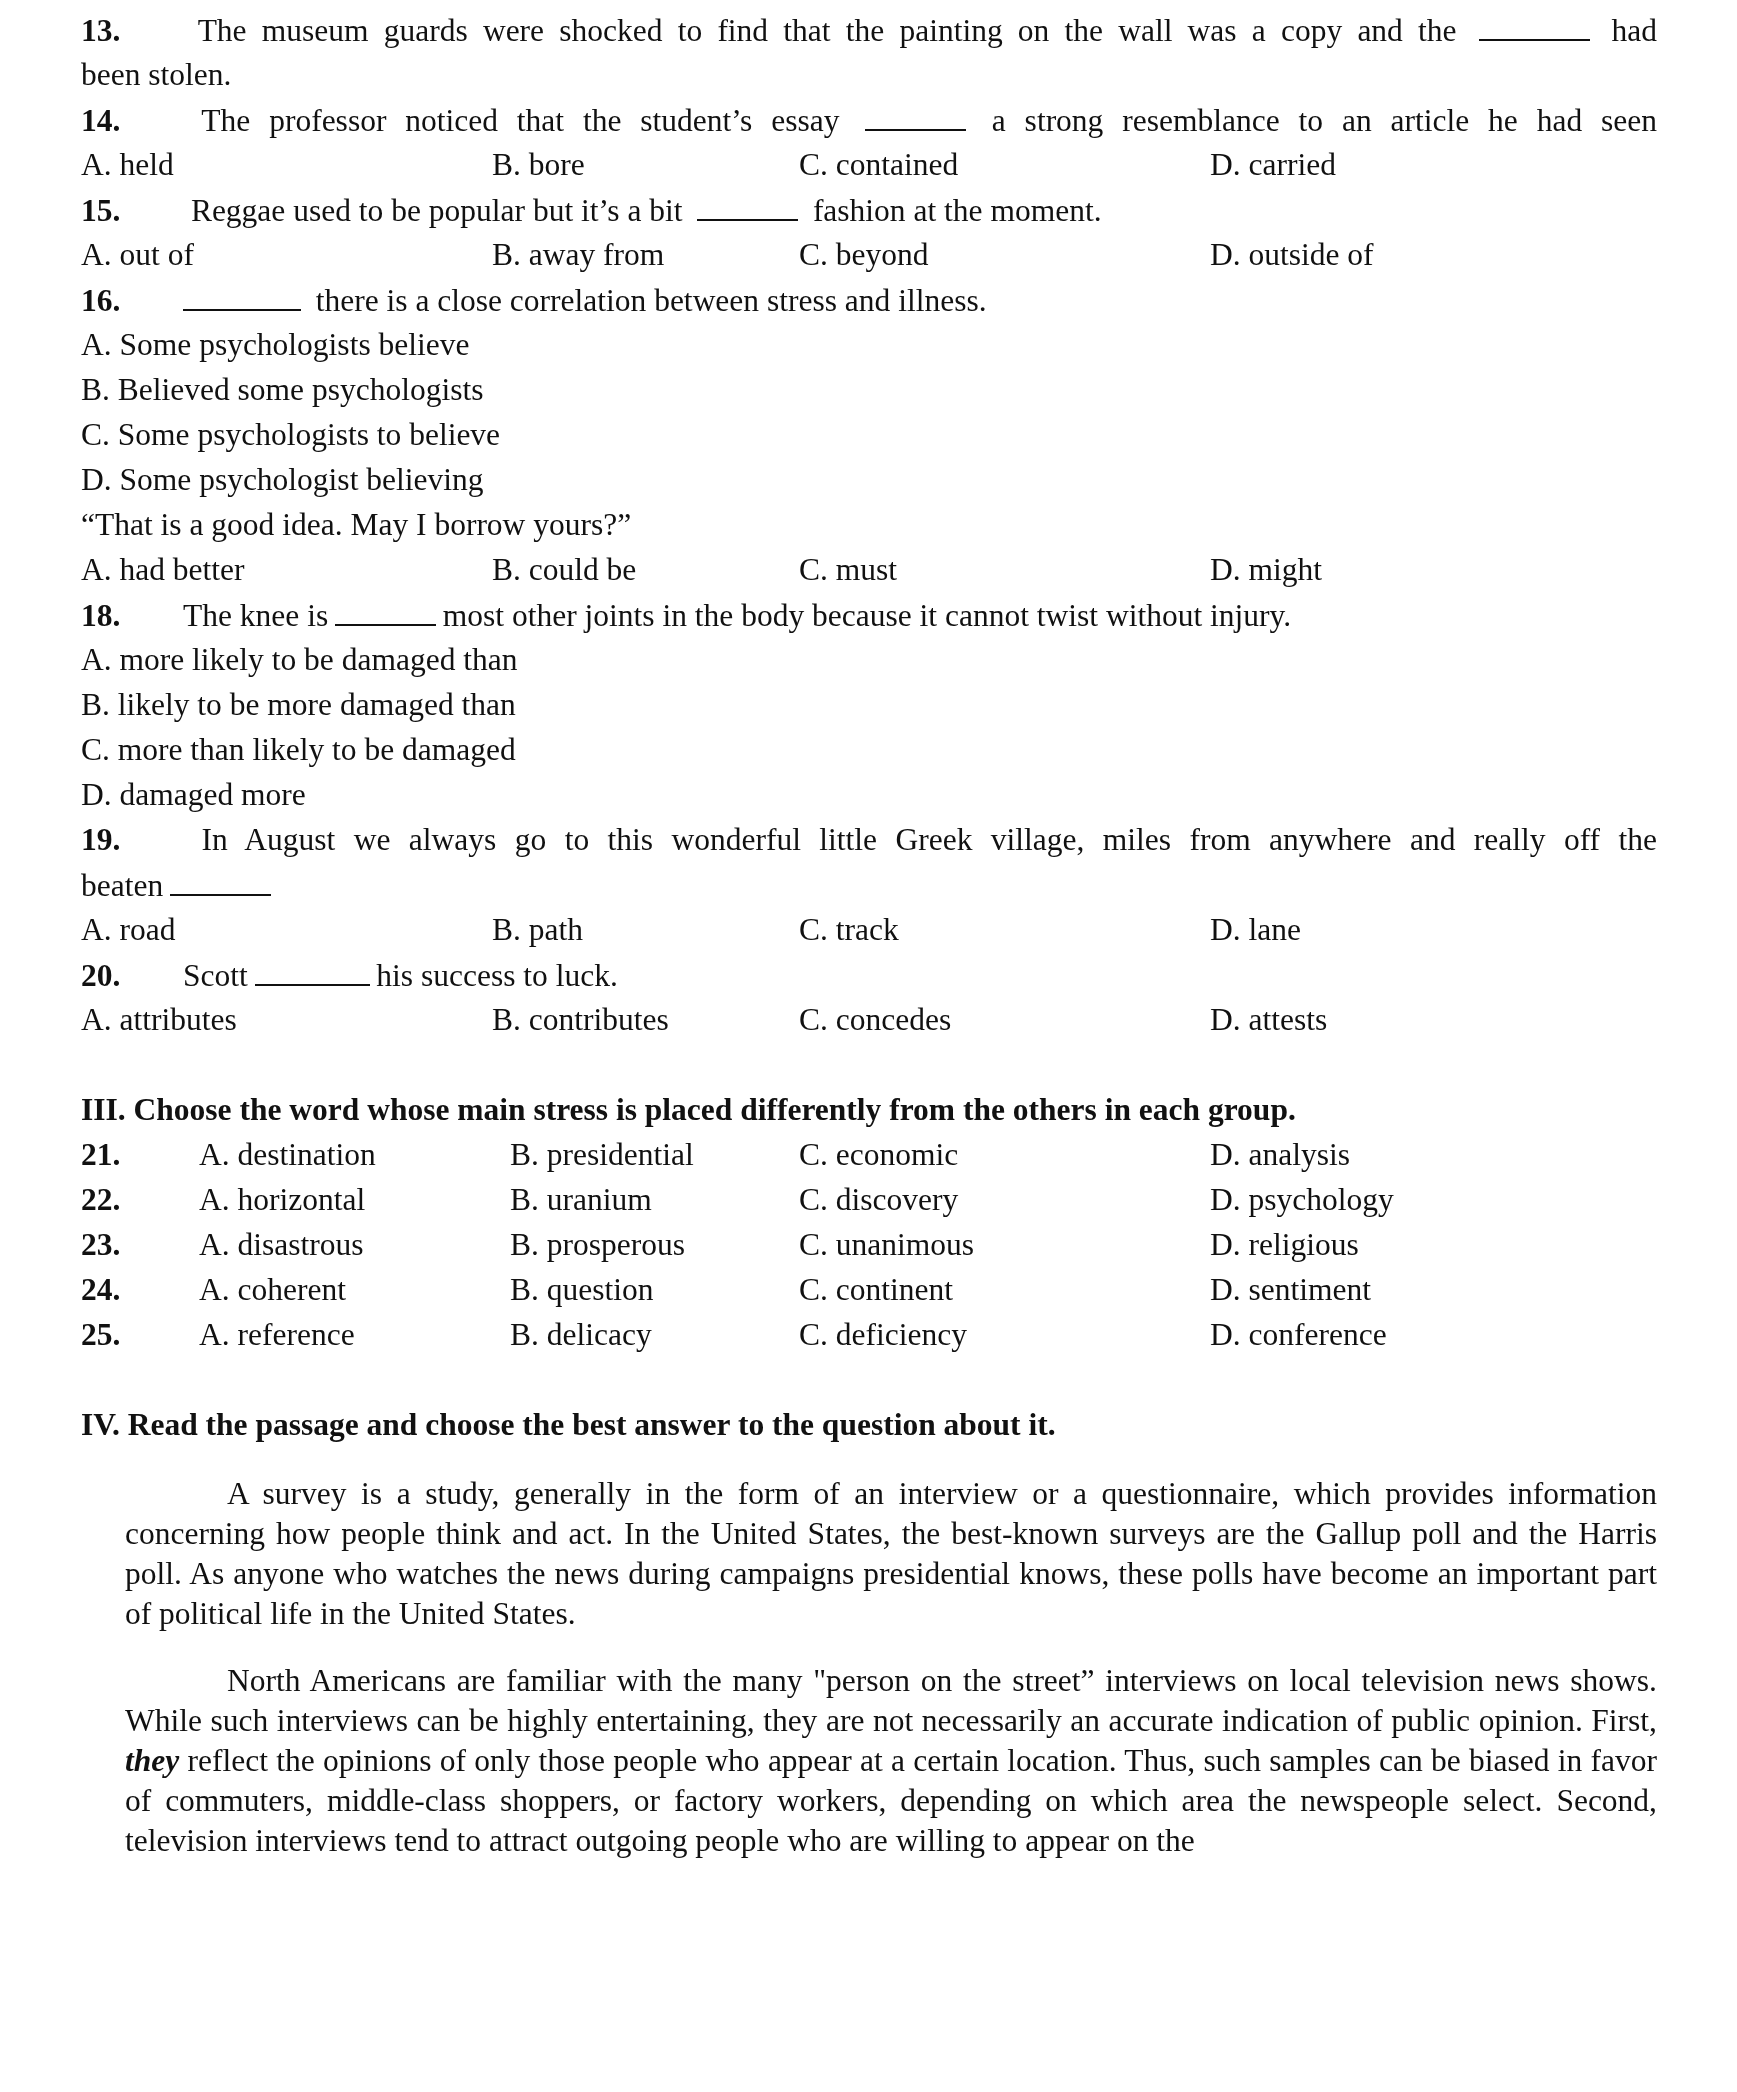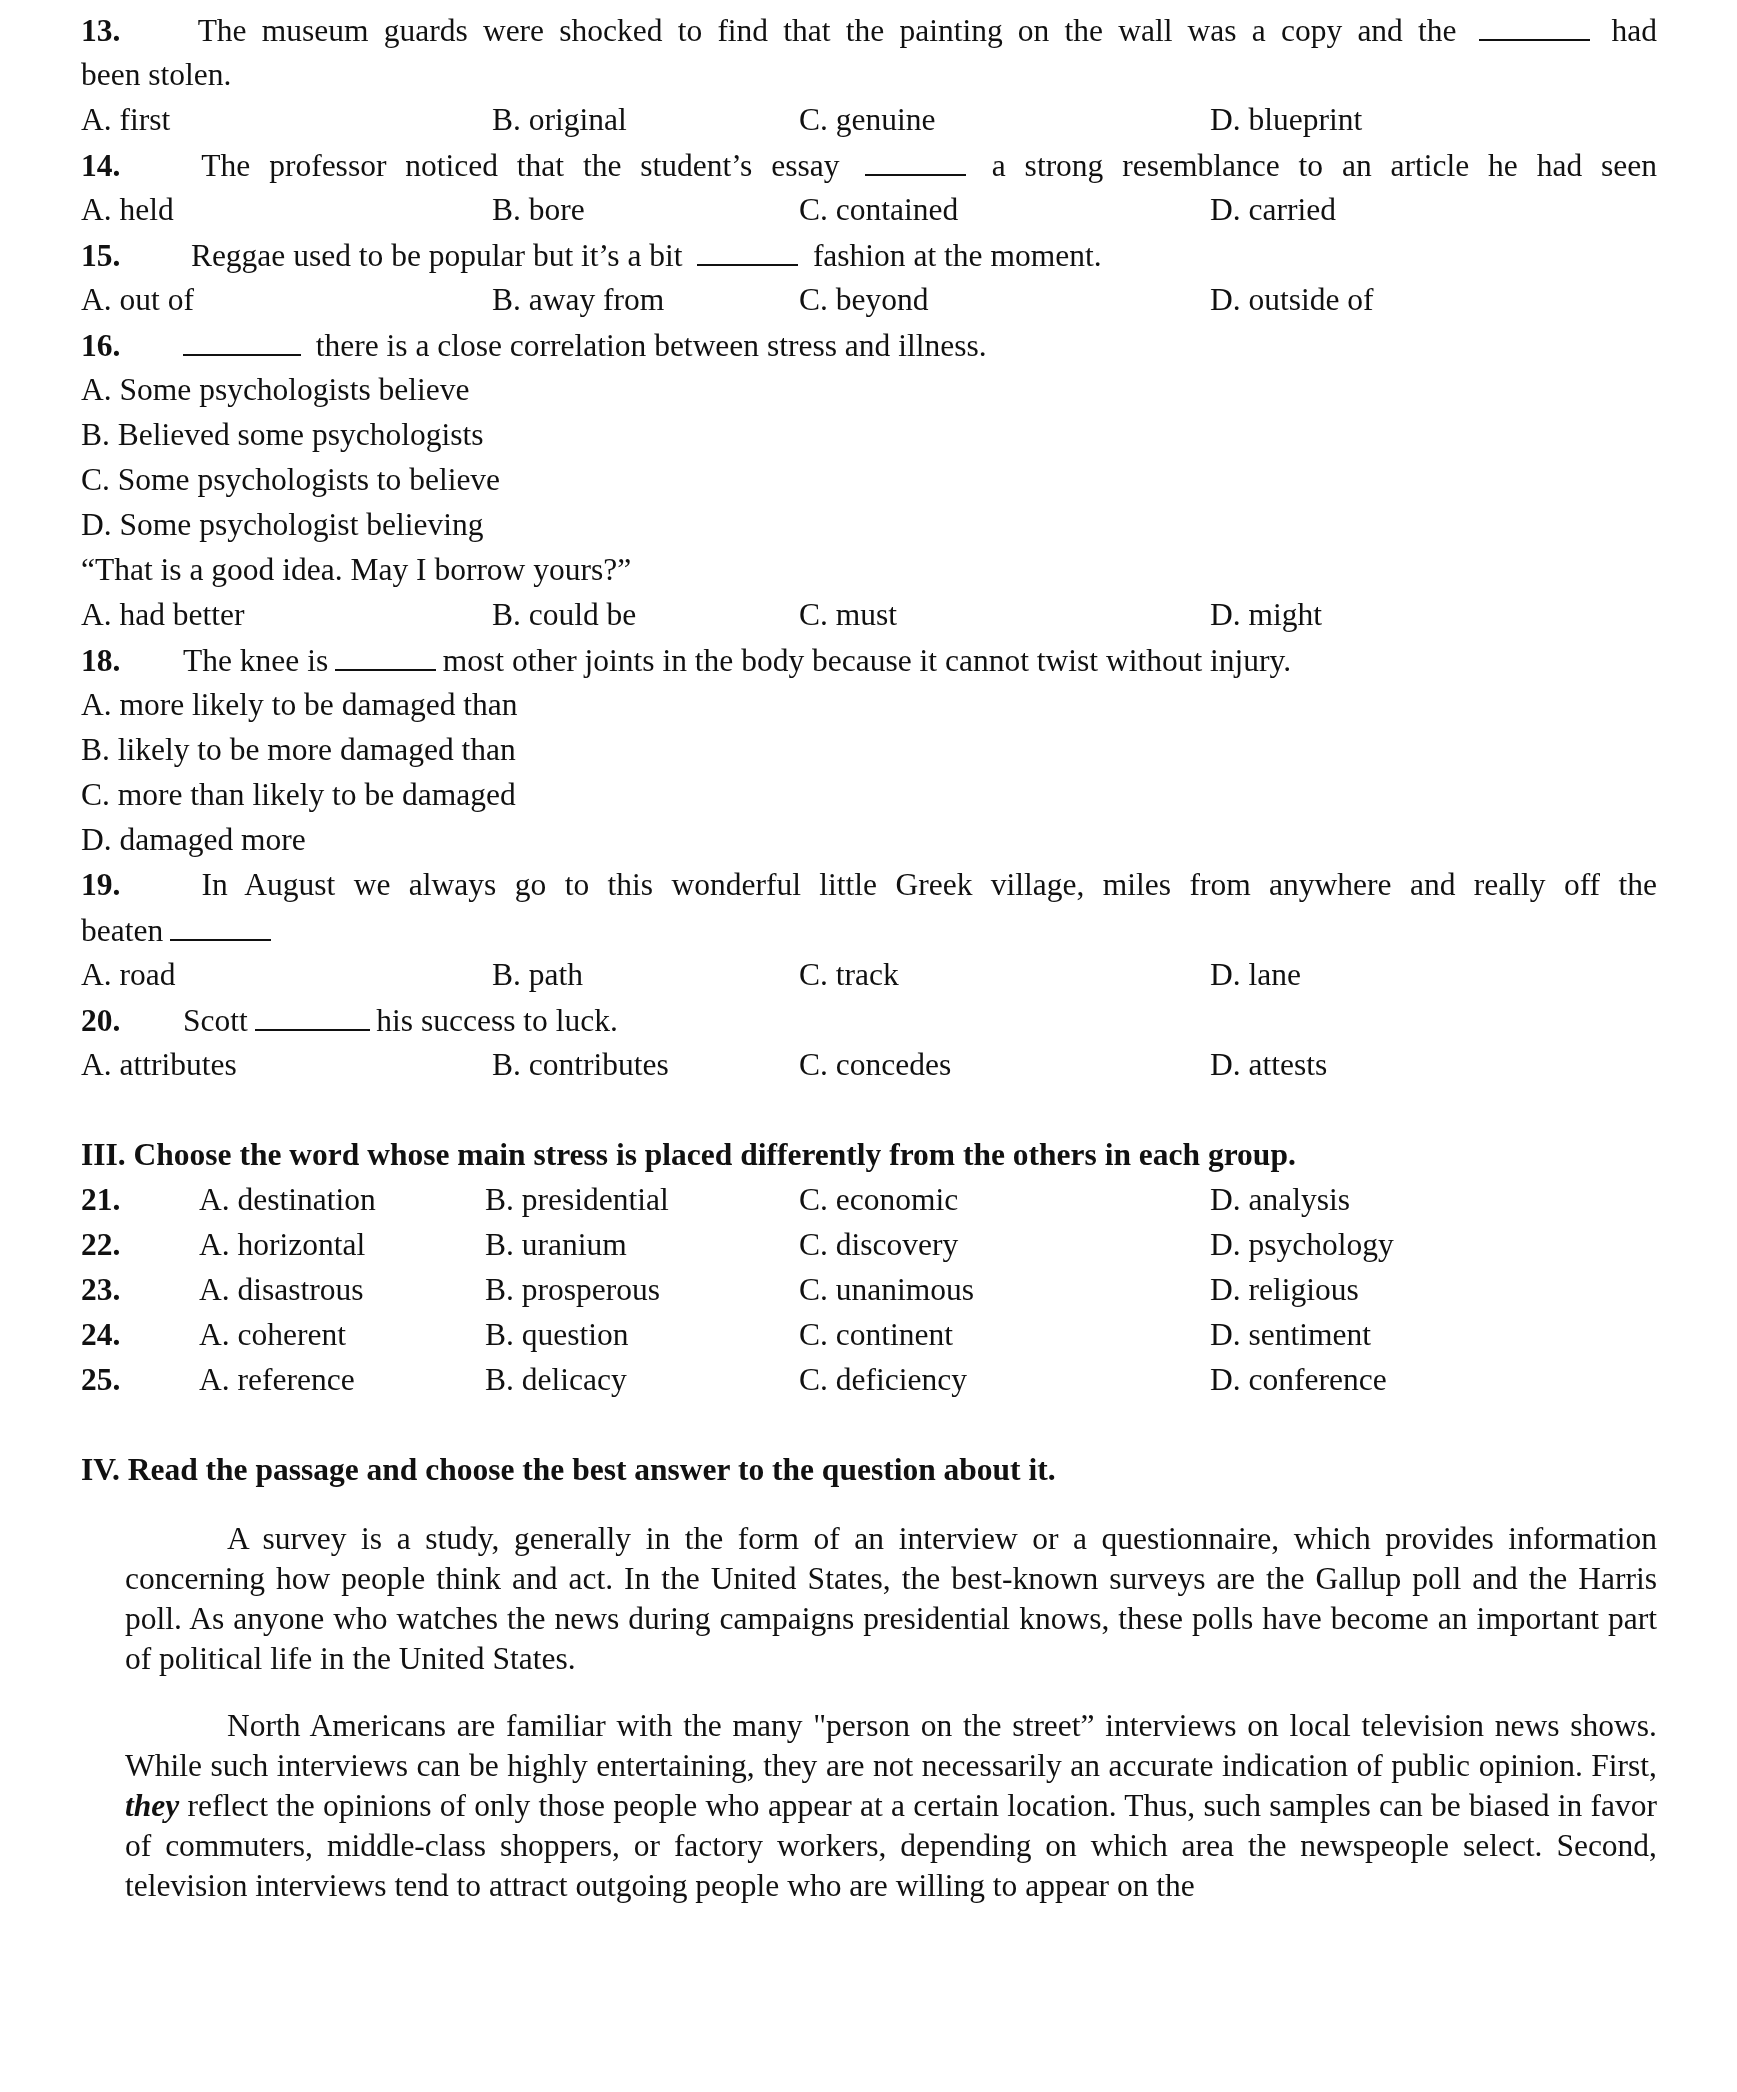--- a/index.html
+++ b/index.html
@@ -5,46 +5,40 @@
   html, body { margin:0; padding:0; background:#ffffff; }
   body { width:1738px; height:2092px; overflow:hidden; position:relative;
          font-family:"Liberation Serif", "DejaVu Serif", serif; color:#111; font-size:31.5px; }
   .page { position:absolute; left:81px; top:6.8px; width:1576px; }
   .line { height:45px; line-height:45px; white-space:nowrap; position:relative; }
   .just { text-align:justify; text-align-last:justify; white-space:normal; height:45px; overflow:hidden; }
   .num { font-weight:bold; display:inline-block; width:102px; }
   .blank { display:inline-block; border-bottom:2.6px solid #111; height:32px; vertical-align:baseline; margin:0 6.8px; }
   .opt { position:absolute; top:0; }
   .c0 { left:0; } .c1 { left:411px; } .c2 { left:718px; } .c3 { left:1129px; }
-  .s0 { left:0; } .s1 { left:118px; } .s2 { left:404px; } .s3 { left:718px; } .s4 { left:1129px; }
+  .s0 { left:0; } .s1 { left:118px; } .s2 { left:429px; } .s3 { left:718px; } .s4 { left:1129px; }
   .heading { font-weight:bold; }
   .gap { height:23px; }
   .para { text-align:justify; line-height:40px;margin-left:44px; }
   .para .indent { display:inline-block; width:102px; }
   .b { font-weight:bold; }
   .bi { font-weight:bold; font-style:italic; }
 </style>
 </head>
 <body>
 
 <div class="page">
 
   <div class="line just">
     <span class="num">13.</span>
     <span>The museum guards were shocked to find that the painting on the wall was a copy and the</span>
     <span class="blank" style="width:111px"></span>
     <span>had</span>
   </div>
   <div class="line">been stolen.</div>
-  <div class="line">
-    <span class="opt c0">A. first</span>
-    <span class="opt c1">B. original</span>
-    <span class="opt c2">C. genuine</span>
-    <span class="opt c3">D. blueprint</span>
-  </div>
 
   <div class="line just">
     <span class="num">14.</span>
     <span>The professor noticed that the student’s essay</span>
     <span class="blank" style="width:101px"></span>
     <span>a strong resemblance to an article he had seen</span>
   </div>
   <div class="line">
     <span class="opt c0">A. held</span>
     <span class="opt c1">B. bore</span>

